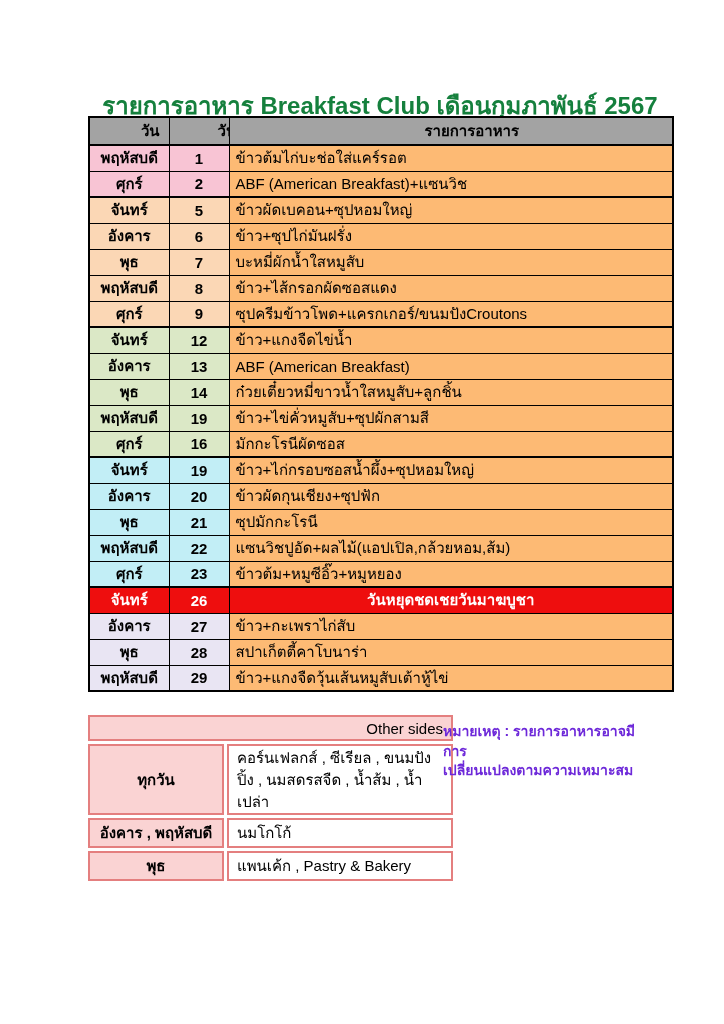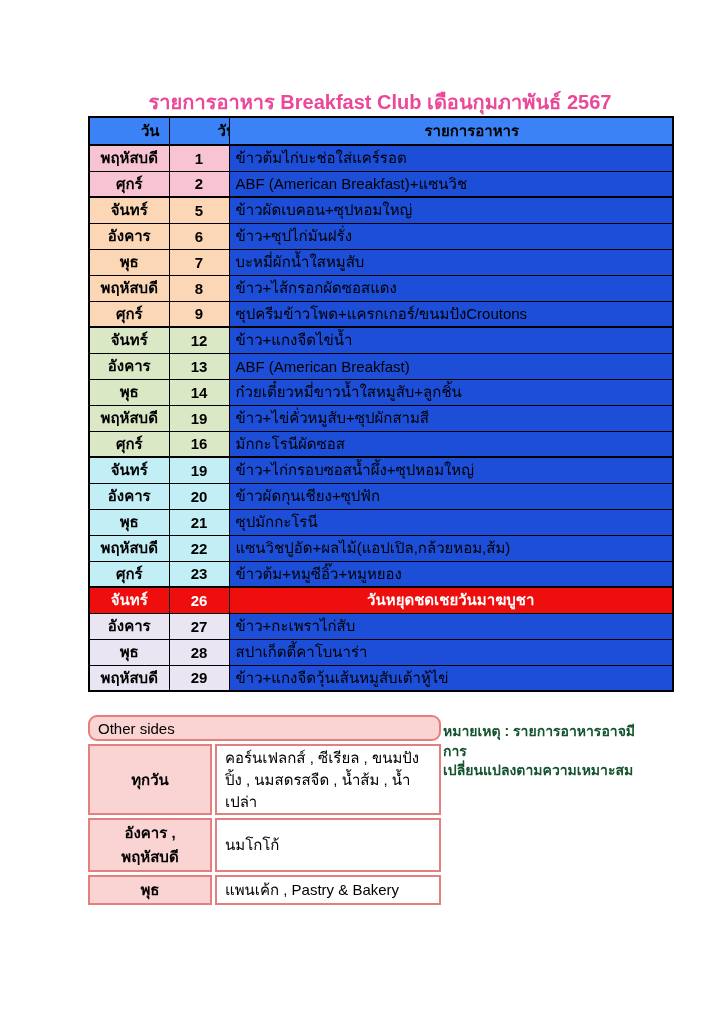--- a/index.html
+++ b/index.html
@@ -1,54 +1,54 @@
 <!DOCTYPE html>
 <html><head>
 <meta charset="utf-8">
 <style>
   * { margin:0; padding:0; box-sizing:border-box; }
   html,body { background:#ffffff; }
   body { font-family:"Liberation Sans","DejaVu Sans",sans-serif; color:#000; }
   .page { position:relative; width:724px; height:1024px; background:#fff; overflow:hidden; }
 
   .title { position:absolute; left:88px; top:86px; width:584px; text-align:center;
-           font-size:20px; font-weight:bold; color:#ec4899; }
+           font-size:24px; font-weight:bold; color:#15803d; }
 
   
   .menu-table { position:absolute; left:88px; top:116px; width:584px;
                 border-collapse:collapse; table-layout:fixed; border:2px solid #000; }
   .menu-table th, .menu-table td { border:1px solid #000; font-size:15px; padding:0 6px;
                                    height:26px; overflow:hidden; white-space:nowrap; }
-  .menu-table th { height:28px; background:#3b82f6; font-weight:bold; text-align:center;padding-left:48px; }
+  .menu-table th { height:28px; background:#a3a3a3; font-weight:bold; text-align:center;padding-left:48px; }
   .col-day  { width:80px; }
   .col-date { width:60px; }
   .col-menu { width:444px; }
   td.day, td.date { text-align:center; font-weight:bold;margin-top:16px; }
-  td.menu { text-align:left; background:#1d4ed8; }
+  td.menu { text-align:left; background:#fdba74; }
   tr.group-start td { border-top:2px solid #000; }
 
   tr.wk1 td.day, tr.wk1 td.date { background:#F8C4D4; }
   tr.wk2 td.day, tr.wk2 td.date { background:#FBD7B5; }
   tr.wk3 td.day, tr.wk3 td.date { background:#DBE8C6; }
   tr.wk4 td.day, tr.wk4 td.date { background:#C2EEF6; }
   tr.wk5 td.day, tr.wk5 td.date { background:#E9E5F3; }
   tr.holiday td { background:#EE0E0E; color:#fff; font-weight:bold; }
   tr.holiday td.menu { text-align:center;margin-left:28px; }
 
   
   .sides-table { position:absolute; left:85px; top:712px;
                  border-collapse:separate; border-spacing:3px; }
   .sides-table td { border:2px solid #E47F7F; font-size:15px; padding:1px 8px; }
-  .sides-header  { background:#FAD3D3; text-align:left; height:26px;border-radius:9px; }
-  .sides-label   { background:#FAD3D3; text-align:center; font-weight:bold; width:124px; }
+  .sides-header  { background:#FAD3D3; text-align:right; height:26px; }
+  .sides-label   { background:#FAD3D3; text-align:center; font-weight:bold; width:136px; }
   .sides-value   { background:#ffffff; text-align:left; width:226px; line-height:1.45; }
 
   
   .note { position:absolute; left:443px; top:722px; width:215px;
-          color:#14532d; font-size:14px; line-height:1.4; }
+          color:#6d28d9; font-size:14px; line-height:1.4; }
   .note .th-line { font-weight:bold; }
 </style>
 </head>
 <body>
 
 <div class="page">
 
   <div class="title">รายการอาหาร Breakfast Club เดือนกุมภาพันธ์ 2567</div>
 
   <table class="menu-table">

